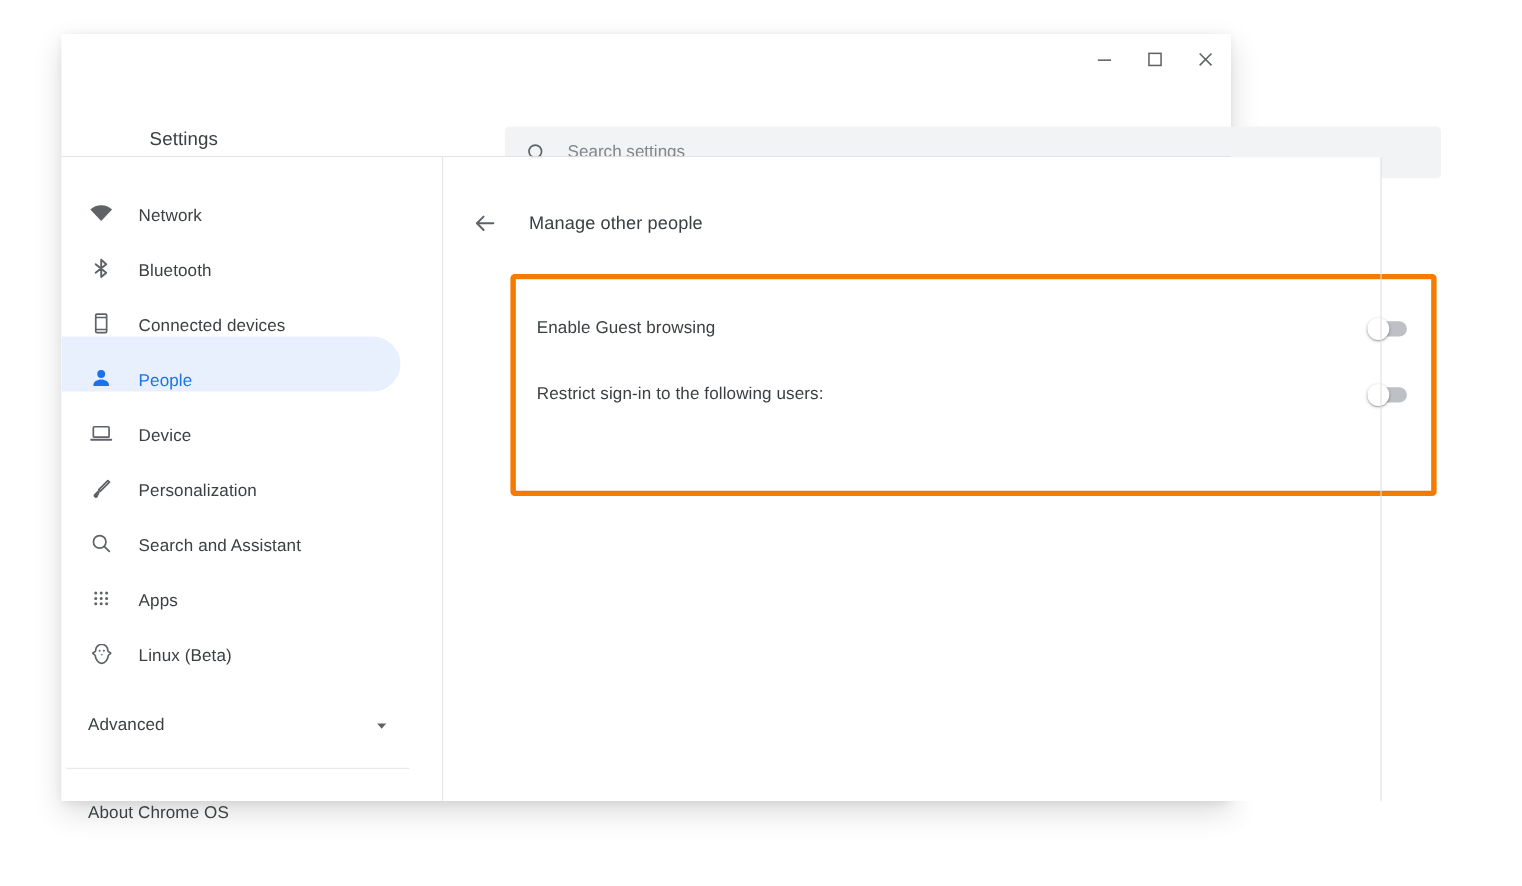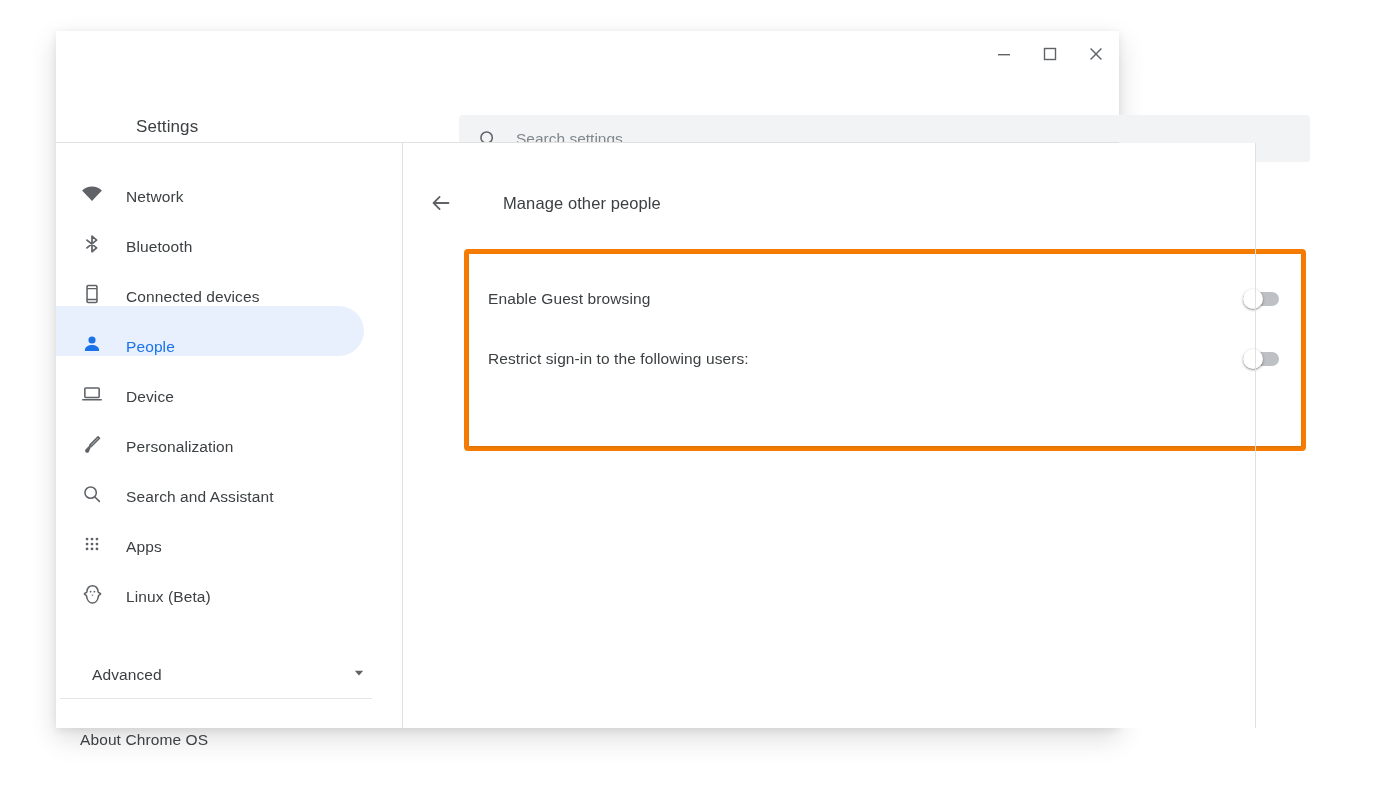--- a/index.html
+++ b/index.html
@@ -135,24 +135,23 @@
     white-space: nowrap;
     letter-spacing: 0.1px;
   }
   .nav-item.selected { background: #e8f0fe; }
   .nav-item.selected .nav-icon { color: #1a73e8; }
   .nav-item.selected .nav-label { color: #1a73e8; font-weight: 500; }
 
   
   .advanced-row {
     position: absolute;
-    left: 12px; top: 508px;
+    left: 0; top: 508px;
     width: 316px; height: 48px;
     display: flex;
-    align-items: center;
     padding-left: 24px;
     padding-right: 16px;
     cursor: default;
     gap: 11px;
   }
   .advanced-label {
     font-size: 15.5px; color: #3c4043; letter-spacing: 0.1px;
   }
   .advanced-caret { margin-left: auto; }
 
@@ -196,21 +195,21 @@
   .page-header {
     position: absolute;
     left: 0; top: 48px;
     height: 24px;
     display: flex;
     align-items: center;
     padding-left: 26px;
   }
   .back-arrow { width: 24px; height: 24px; display: block; cursor: default; }
   .page-title {
-    margin-left: 50px;
+    margin-left: 28px;
     font-size: 16.5px;
     color: #3c4043;
     font-weight: 400;
     letter-spacing: 0.1px;
     white-space: nowrap;
   }
 
   
   .highlight-box {
     position: absolute;

